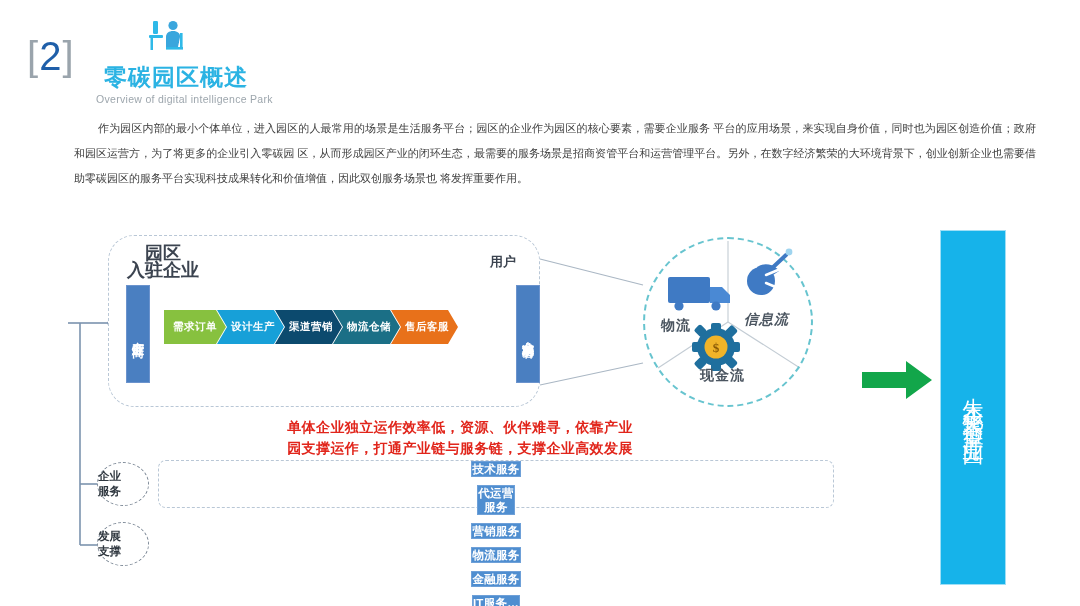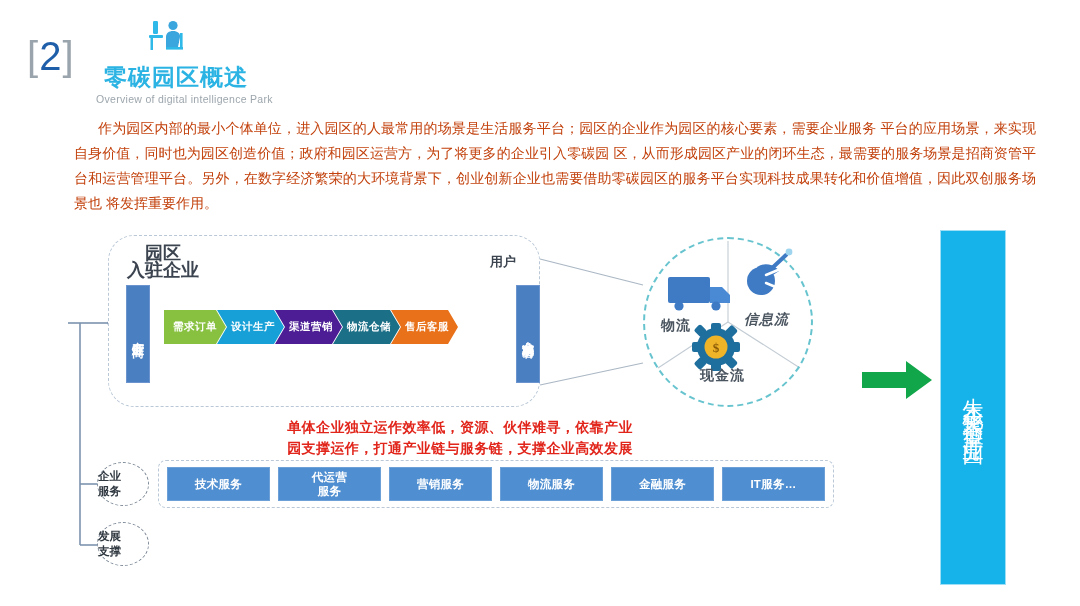--- a/index.html
+++ b/index.html
@@ -28,21 +28,21 @@
     color: #2bb3e3; font-weight: 600;
   }
   .hdr-sub {
     position: absolute; left: 96px; top: 93px;
     font-size: 10.5px; color: #9da6ad; letter-spacing: .3px;
   }
 
   
   .para {
     position: absolute; left: 74px; top: 116px; width: 962px;
-    font-size: 14px; line-height: 25px; color: #c2410c;
+    font-size: 11px; line-height: 25px; color: #404040;
     text-align: justify; text-indent: 24px;
   }
 
   
   .canvas { position: absolute; left: 0; top: 225px; width: 1080px; height: 370px; }
   .svg-layer { position: absolute; left: 0; top: 0; width: 1080px; height: 370px; }
 
   
   .mainbox {
     position: absolute; left: 108px; top: 10px; width: 432px; height: 172px;
@@ -113,21 +113,21 @@
   }
   .node.a { left: 97px; top: 237px; }
   .node.b { left: 97px; top: 297px; }
 
   
   .rowbox {
     position: absolute; left: 158px; width: 676px; height: 48px;
     border: 1.4px dashed #b9c7d6; border-radius: 8px; background: #fff;
     display: flex; align-items: center; padding: 0 8px; gap: 8px;
   }
-  .rowbox.r1 { top: 235px; }
+  .rowbox.r1 { top: 235px; flex-direction: column; }
   .rowbox.r2 { top: 295px; }
   .pill {
     flex: 1; height: 34px; background: #4f8ed0;
     color: #fff; font-size: 11.5px; font-weight: 600;
     display: flex; align-items: center; justify-content: center;
     text-align: center; line-height: 14px; letter-spacing: .3px;
     border: 1px solid #6ea0d8;
   }
 
   
@@ -195,21 +195,21 @@
       <div>入驻企业</div>
     </div>
     <div class="lbl-user">用户</div>
 
     <div class="vbox left">产业链厂商</div>
     <div class="vbox right">企业或消费者</div>
 
     <div class="chevrons" id="chev-host">
         <div class="chev" style="background: rgb(135, 193, 63);">需求订单</div>
         <div class="chev" style="background: rgb(23, 160, 216);">设计生产</div>
-        <div class="chev" style="background: #4c1d95;">渠道营销</div>
+        <div class="chev" style="background: #0c4a6e;">渠道营销</div>
         <div class="chev" style="background: rgb(27, 111, 134);">物流仓储</div>
         <div class="chev" style="background: rgb(232, 113, 26);">售后客服</div>
       </div>
 
     <div class="circle"></div>
 
     <svg class="svg-layer" viewBox="0 0 1080 370" style="pointer-events:none">
 
       <g>
         <rect x="668" y="52" width="42" height="26" rx="2" fill="#3f7ac4"></rect>

